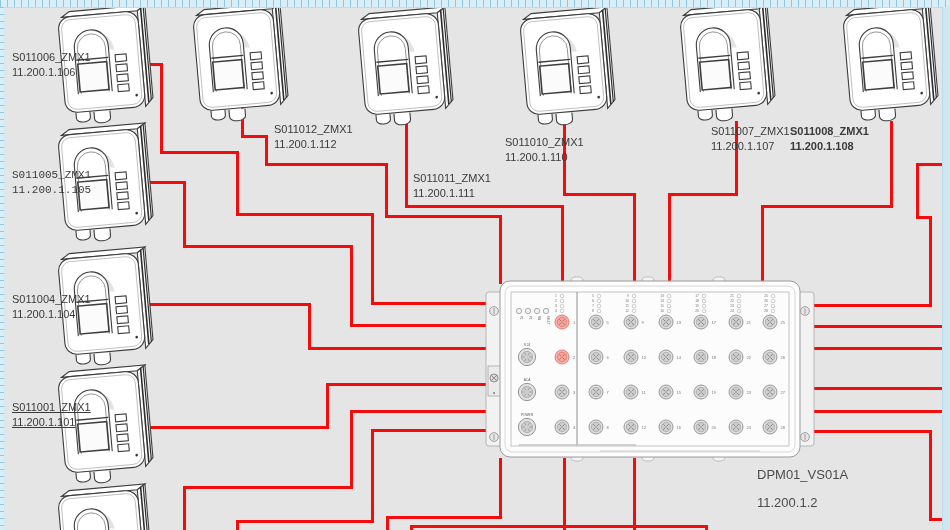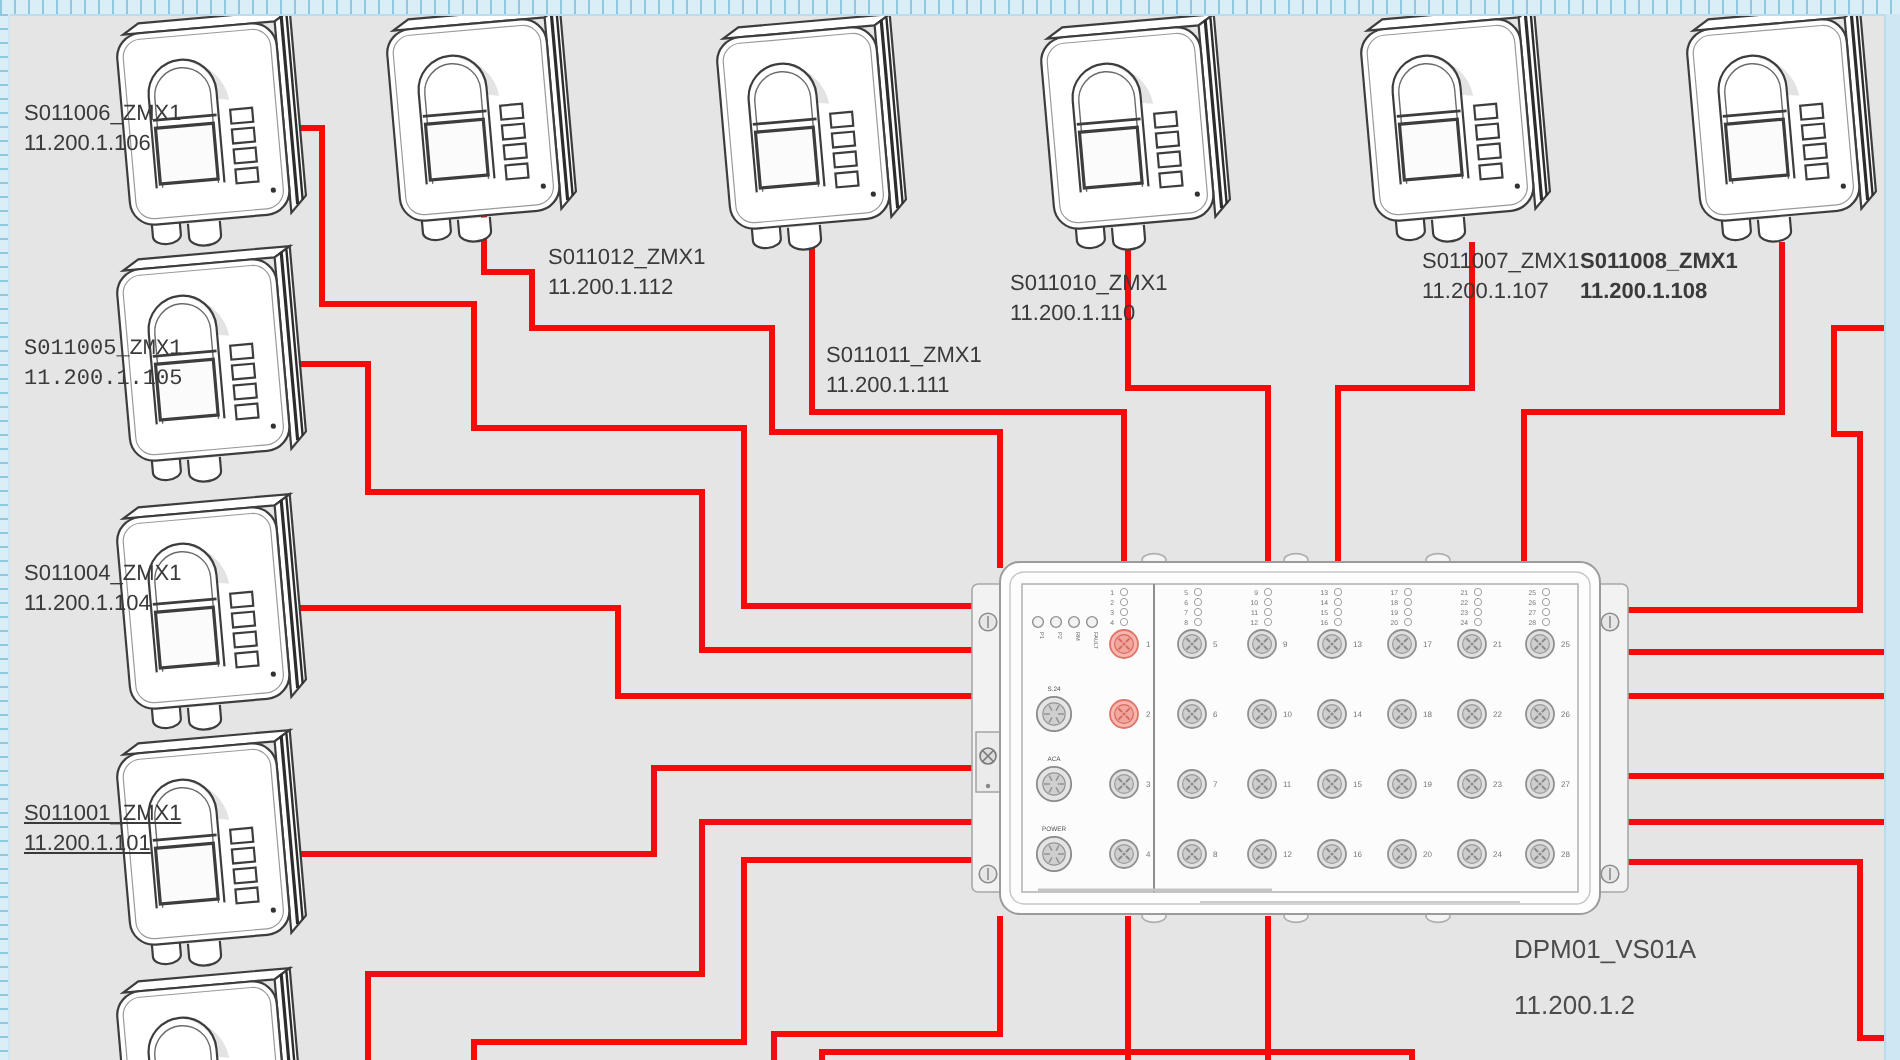--- a/index.html
+++ b/index.html
@@ -453,21 +453,21 @@
 
   <div id="labels">
       <div class="dev-label" style="left: 12px; top: 50px;">
         <div>S011006_ZMX1</div>
         <div>11.200.1.106</div>
       </div>
       <div class="dev-label" style="left: 12px; top: 168px; font-family: Liberation Mono, monospace;">
         <div>S011005_ZMX1</div>
         <div>11.200.1.105</div>
       </div>
-      <div class="dev-label" style="left: 12px; top: 280px;">
+      <div class="dev-label" style="left: 12px; top: 292px;">
         <div>S011004_ZMX1</div>
         <div>11.200.1.104</div>
       </div>
       <div class="dev-label" style="left: 12px; top: 400px; text-decoration: underline;">
         <div>S011001_ZMX1</div>
         <div>11.200.1.101</div>
       </div>
       <div class="dev-label" style="left: 274px; top: 122px;">
         <div>S011012_ZMX1</div>
         <div>11.200.1.112</div>

